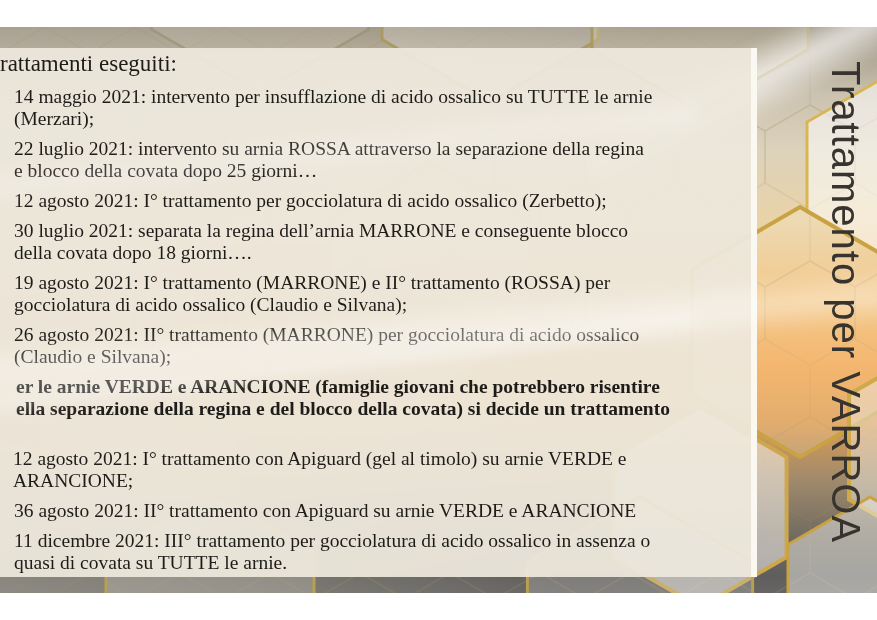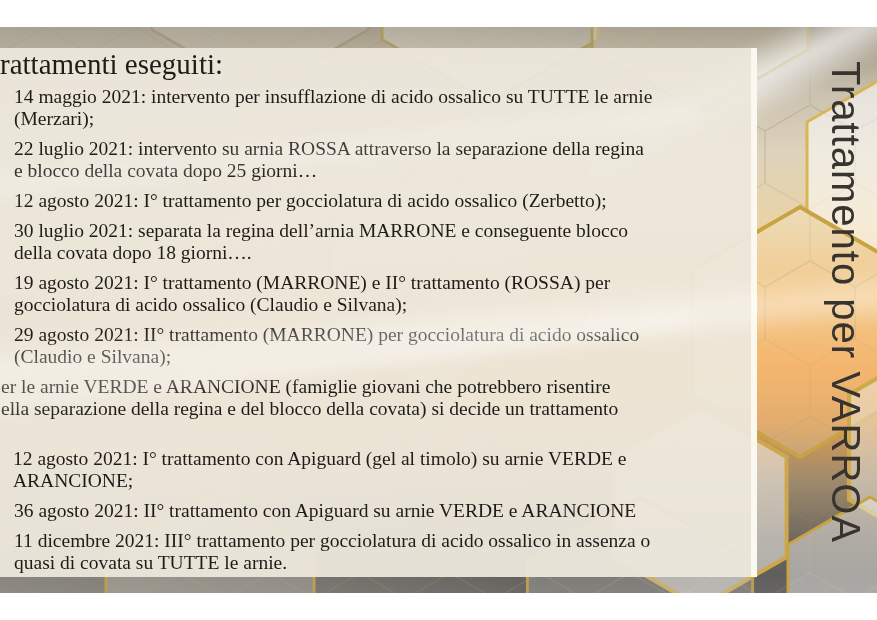--- a/index.html
+++ b/index.html
@@ -46,34 +46,34 @@
   
   .panel{
     position:absolute;left:0;top:21px;width:751px;height:527px;z-index:2;
     background:var(--panel-bg, rgba(237,232,220,0.94));
     border-right:6px solid rgba(252,250,243,0.88);
     padding:2px 0 0 0;
     box-sizing:content-box;
     color:var(--body-text,#1e1c19);
   }
   .heading{
-    font-size:29px;line-height:28px;margin:0 4px 8px 0;
+    font-size:23px;line-height:28px;margin:0 4px 8px 0;
     color:var(--body-text,#1e1c19);
     white-space:nowrap;
   }
   ul.treatments{list-style:none;margin:0;padding:0;}
   ul.treatments li{
     position:relative;
     margin:0 0 8px 0;
     font-size:19.5px;line-height:22px;
     white-space:nowrap;
   }
   li.bullet{padding-left:14px;}
   li.bullet.indent{padding-left:13px;margin-top:28px;}
-  li.para{padding-left:1px;}
+  li.para{padding-left:16px;font-weight:bold;}
   .bullet-mark{
     position:absolute;left:-12px;top:0;
     font-family:"DejaVu Sans", sans-serif;
     font-size:15px;line-height:22px;color:#5a564c;
   }
   .line{white-space:nowrap;}
   
   .vtitle{
     position:absolute;top:34px;right:9px;z-index:4;
     writing-mode:vertical-rl;text-orientation:mixed;
@@ -140,21 +140,21 @@
             <div class="line">30 luglio 2021: separata la regina dell’arnia MARRONE e conseguente blocco</div>
             <div class="line">della covata dopo 18 giorni….</div>
           </li>
           <li class="bullet">
             <span class="bullet-mark">✓</span>
             <div class="line">19 agosto 2021: I° trattamento (MARRONE) e II° trattamento (ROSSA) per</div>
             <div class="line">gocciolatura di acido ossalico (Claudio e Silvana);</div>
           </li>
           <li class="bullet">
             <span class="bullet-mark">✓</span>
-            <div class="line">29 agosto 2021: II° trattamento (MARRONE) per gocciolatura di acido ossalico</div>
+            <div class="line">26 agosto 2021: II° trattamento (MARRONE) per gocciolatura di acido ossalico</div>
             <div class="line">(Claudio e Silvana);</div>
           </li>
           <li class="para">
             <div class="line">er le arnie VERDE e ARANCIONE (famiglie giovani che potrebbero risentire</div>
             <div class="line">ella separazione della regina e del blocco della covata) si decide un trattamento</div>
           </li>
           <li class="bullet indent">
             <span class="bullet-mark">✓</span>
             <div class="line">12 agosto 2021: I° trattamento con Apiguard (gel al timolo) su arnie VERDE e</div>
             <div class="line">ARANCIONE;</div>

